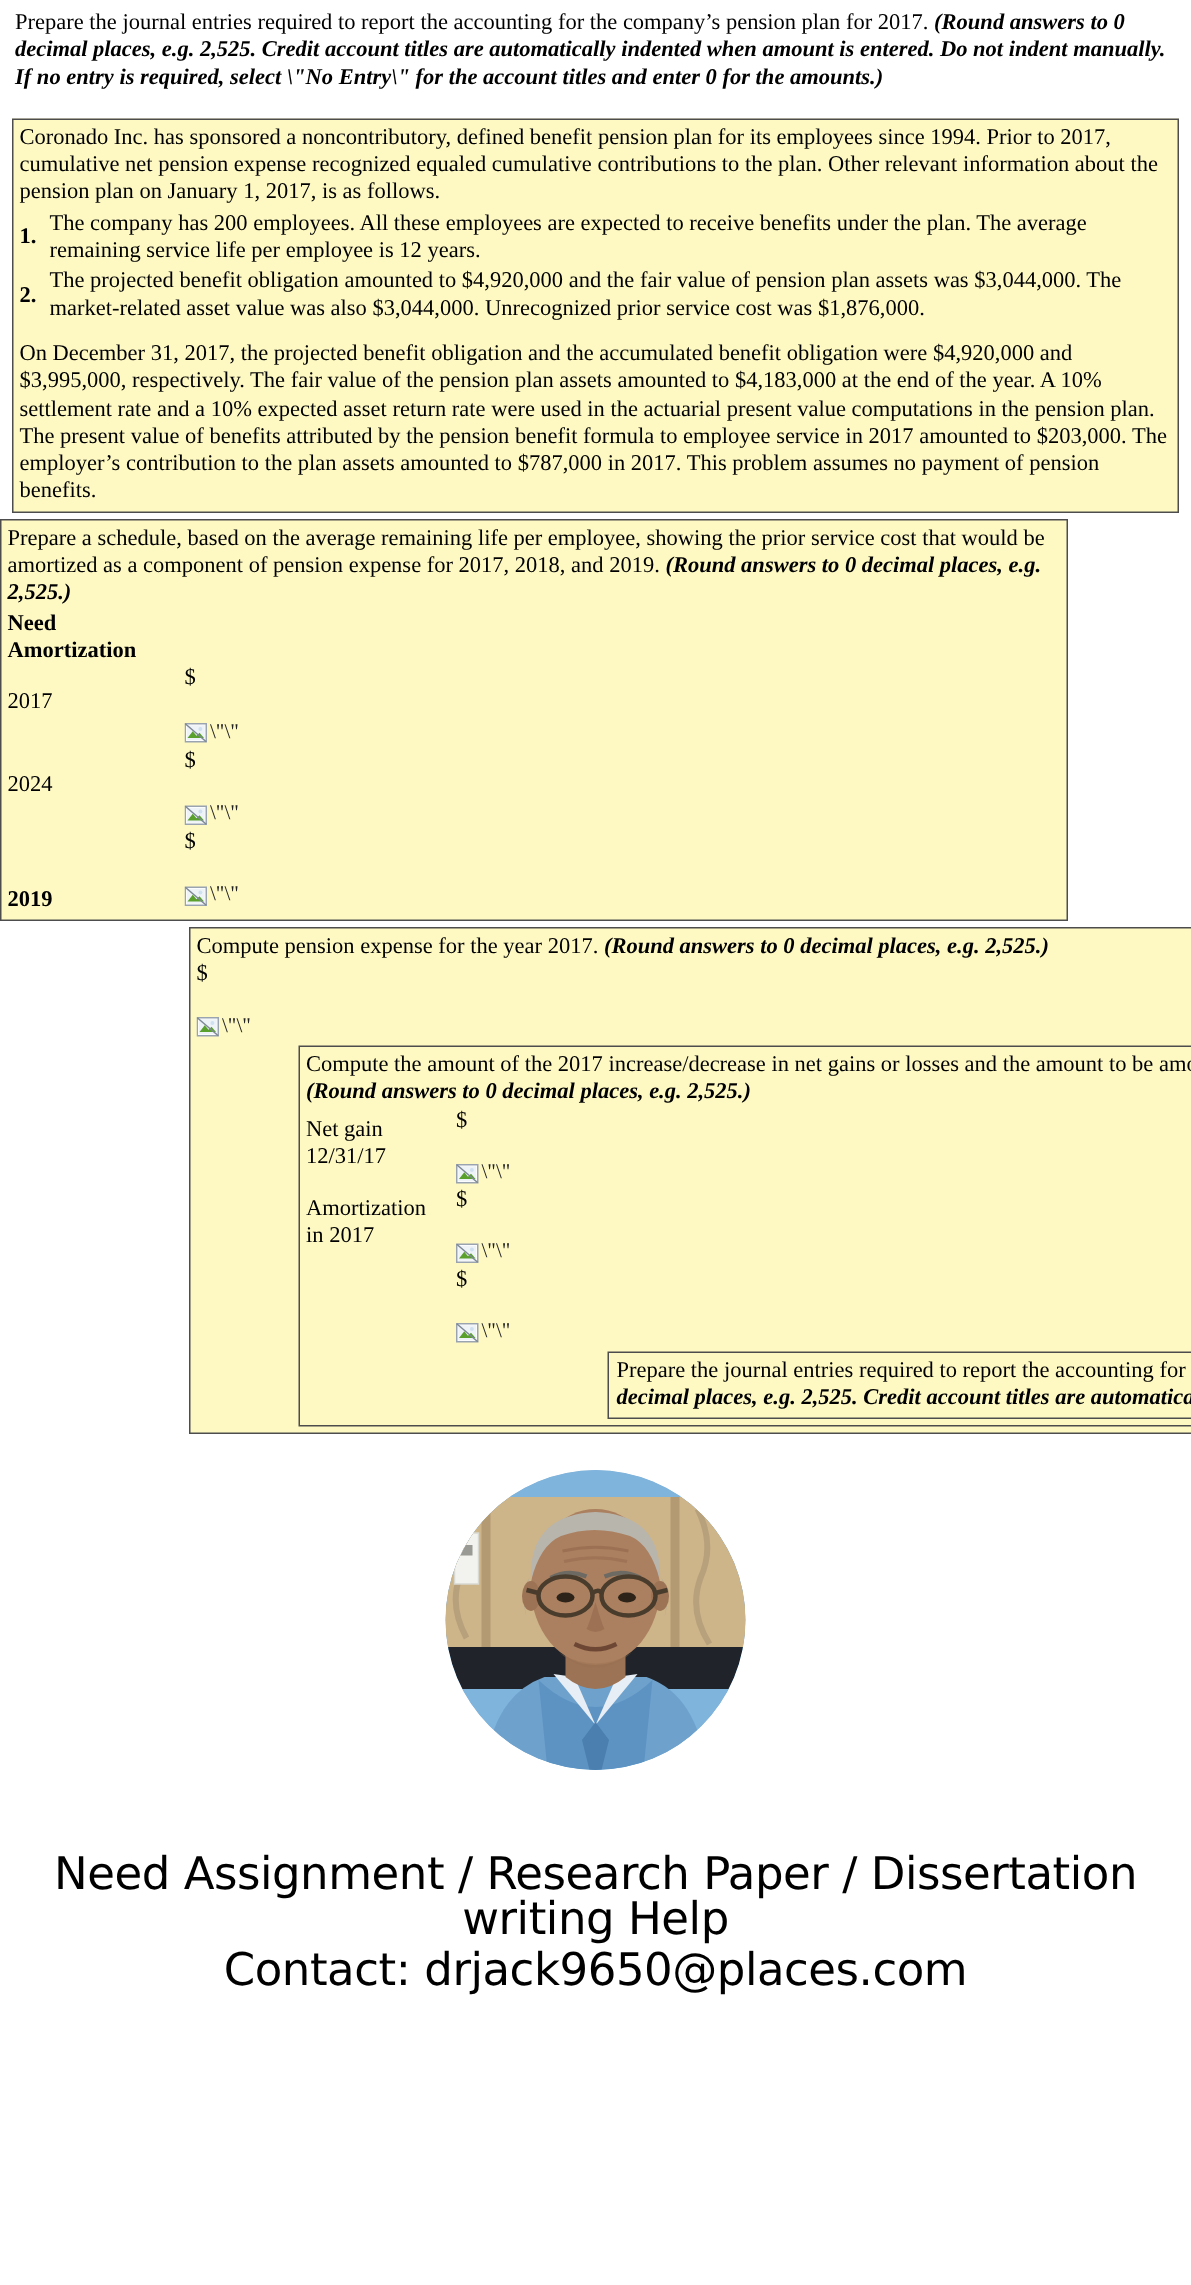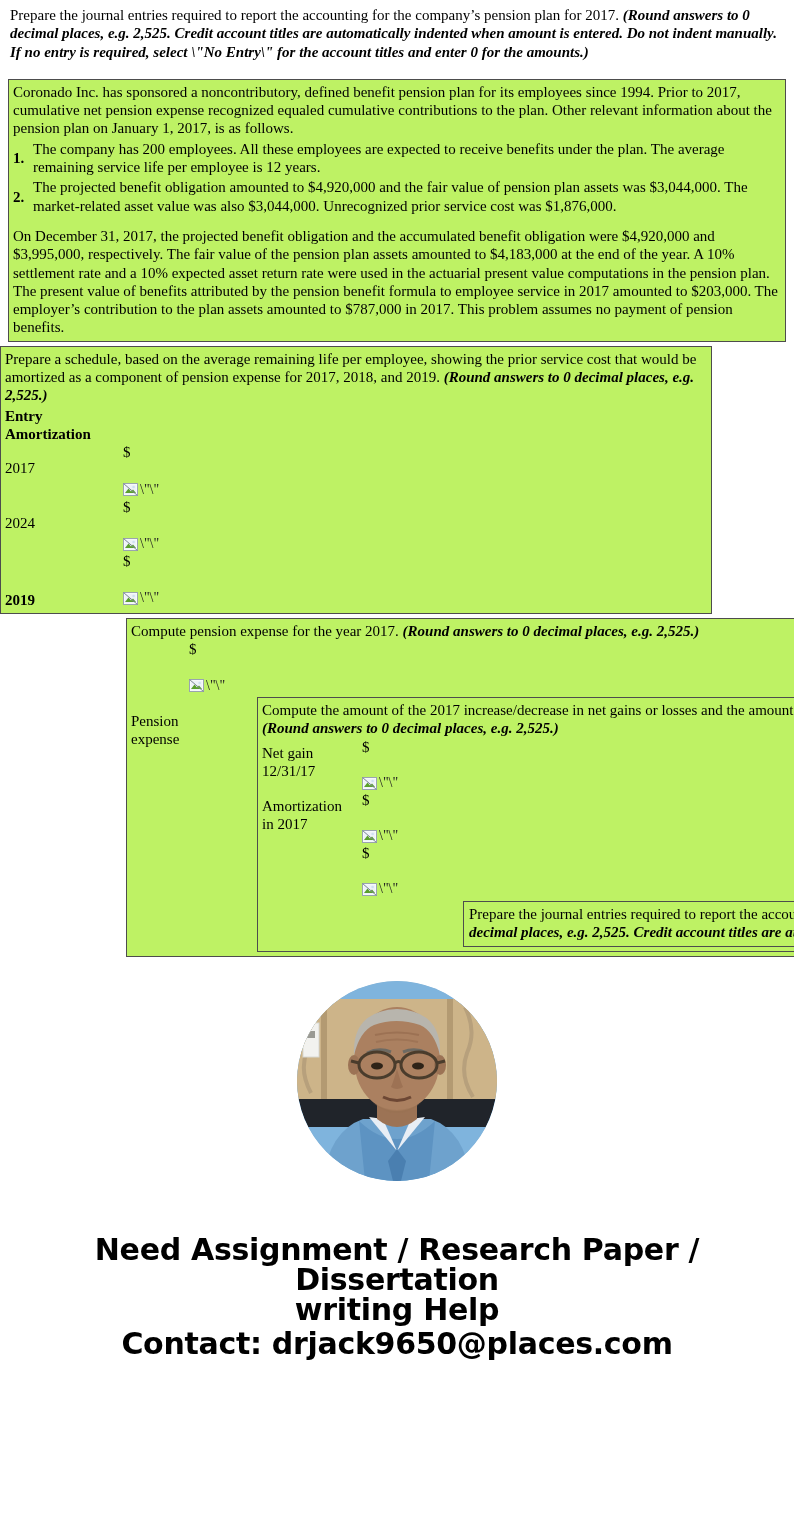--- a/index.html
+++ b/index.html
@@ -31,21 +31,21 @@
   }
   .intro p.heading.first { margin-top: 16px; }
   .em-bold {
     font-weight: bold;
     font-style: italic;
   }
 
   
   .frame {
     border: 1px solid #4d4d4d;
-    background: #bef264;
+    background: #fef9c3;
     box-sizing: border-box;
   }
   .frame.outer {
     margin: 8px 8px 0 8px;
     width: 778px;
     padding: 3px 4px 4px 4px;
   }
   .frame.lvl2 {
     margin: 4px 0 0 0;
     padding: 3px 4px 4px 4px;
@@ -183,21 +183,21 @@
     overflow: hidden;
     position: relative;
     background: #8fb8d8;
   }
   .avatar svg { display:block; }
 
   
   .promo {
     text-align: center;
     font-family: "DejaVu Sans", sans-serif;
-    font-weight: bold;
+    font-weight: normal;
     font-size: 30px;
     line-height: 1.0;
     padding: 50px 10px 20px 10px;
     color: #000;
     letter-spacing: -0.3px;
   }
   .promo .l1 { display:block; }
   .promo .l2 { display:block; }
   .promo .l3 { display:block; margin-top: 4px; }
 </style>
@@ -226,21 +226,21 @@
 
   <div class="spacer-10"></div>
 
   <div class="para">On December 31, 2017, the projected benefit obligation and the accumulated benefit obligation were $4,920,000 and $3,995,000, respectively. The fair value of the pension plan assets amounted to $4,183,000 at the end of the year. A 10% settlement rate and a 10% expected asset return rate were used in the actuarial present value computations in the pension plan. The present value of benefits attributed by the pension benefit formula to employee service in 2017 amounted to $203,000. The employer’s contribution to the plan assets amounted to $787,000 in 2017. This problem assumes no payment of pension benefits.</div>
 </div>
 
 <div class="frame lvl2">
   <div class="para"><span>Prepare a schedule, based on the average remaining life per employee, showing the prior service cost that would be amortized as a component of pension expense for 2017, 2018, and 2019. </span><span class="em-bold">(Round answers to 0 decimal places, e.g. 2,525.)</span></div>
 
   <div class="sched-head">
-    <div>Entry</div>
+    <div>Need</div>
     <div>Amortization</div>
   </div>
 
   <div class="row">
     <div class="yr">2017</div>
     <div class="amt">
       <span class="dollar">$</span>
       <div class="blankgap"></div>
       <span class="brokenimg">
         <span class="glyph">
@@ -295,23 +295,20 @@
         <span class="alt">\"\"</span>
       </span>
     </div>
   </div>
 </div>
 
 <div class="frame lvl3">
   <div class="para"><span>Compute pension expense for the year 2017. </span><span class="em-bold">(Round answers to 0 decimal places, e.g. 2,525.)</span></div>
 
   <div class="deep-row">
-    <div class="col-pexp lbl">
-      <span>Pension expense</span>
-    </div>
     <div class="body">
       <span class="dollar">$</span>
       <div class="blankgap"></div>
       <span class="brokenimg">
         <span class="glyph">
           <svg width="16" height="15" viewBox="0 0 16 15">
             <rect x="0.5" y="1.5" width="14" height="12" fill="#ffffff" stroke="#9aa4b0" stroke-width="1"></rect>
             <rect x="1.5" y="2.5" width="12" height="10" fill="#eef3f8"></rect>
             <path d="M2 11 L5.5 6.5 L8 9.5 L10 7.5 L13 11 Z" fill="#5aa02c"></path>
             <circle cx="10.6" cy="5" r="1.3" fill="#cfe0f0"></circle>

